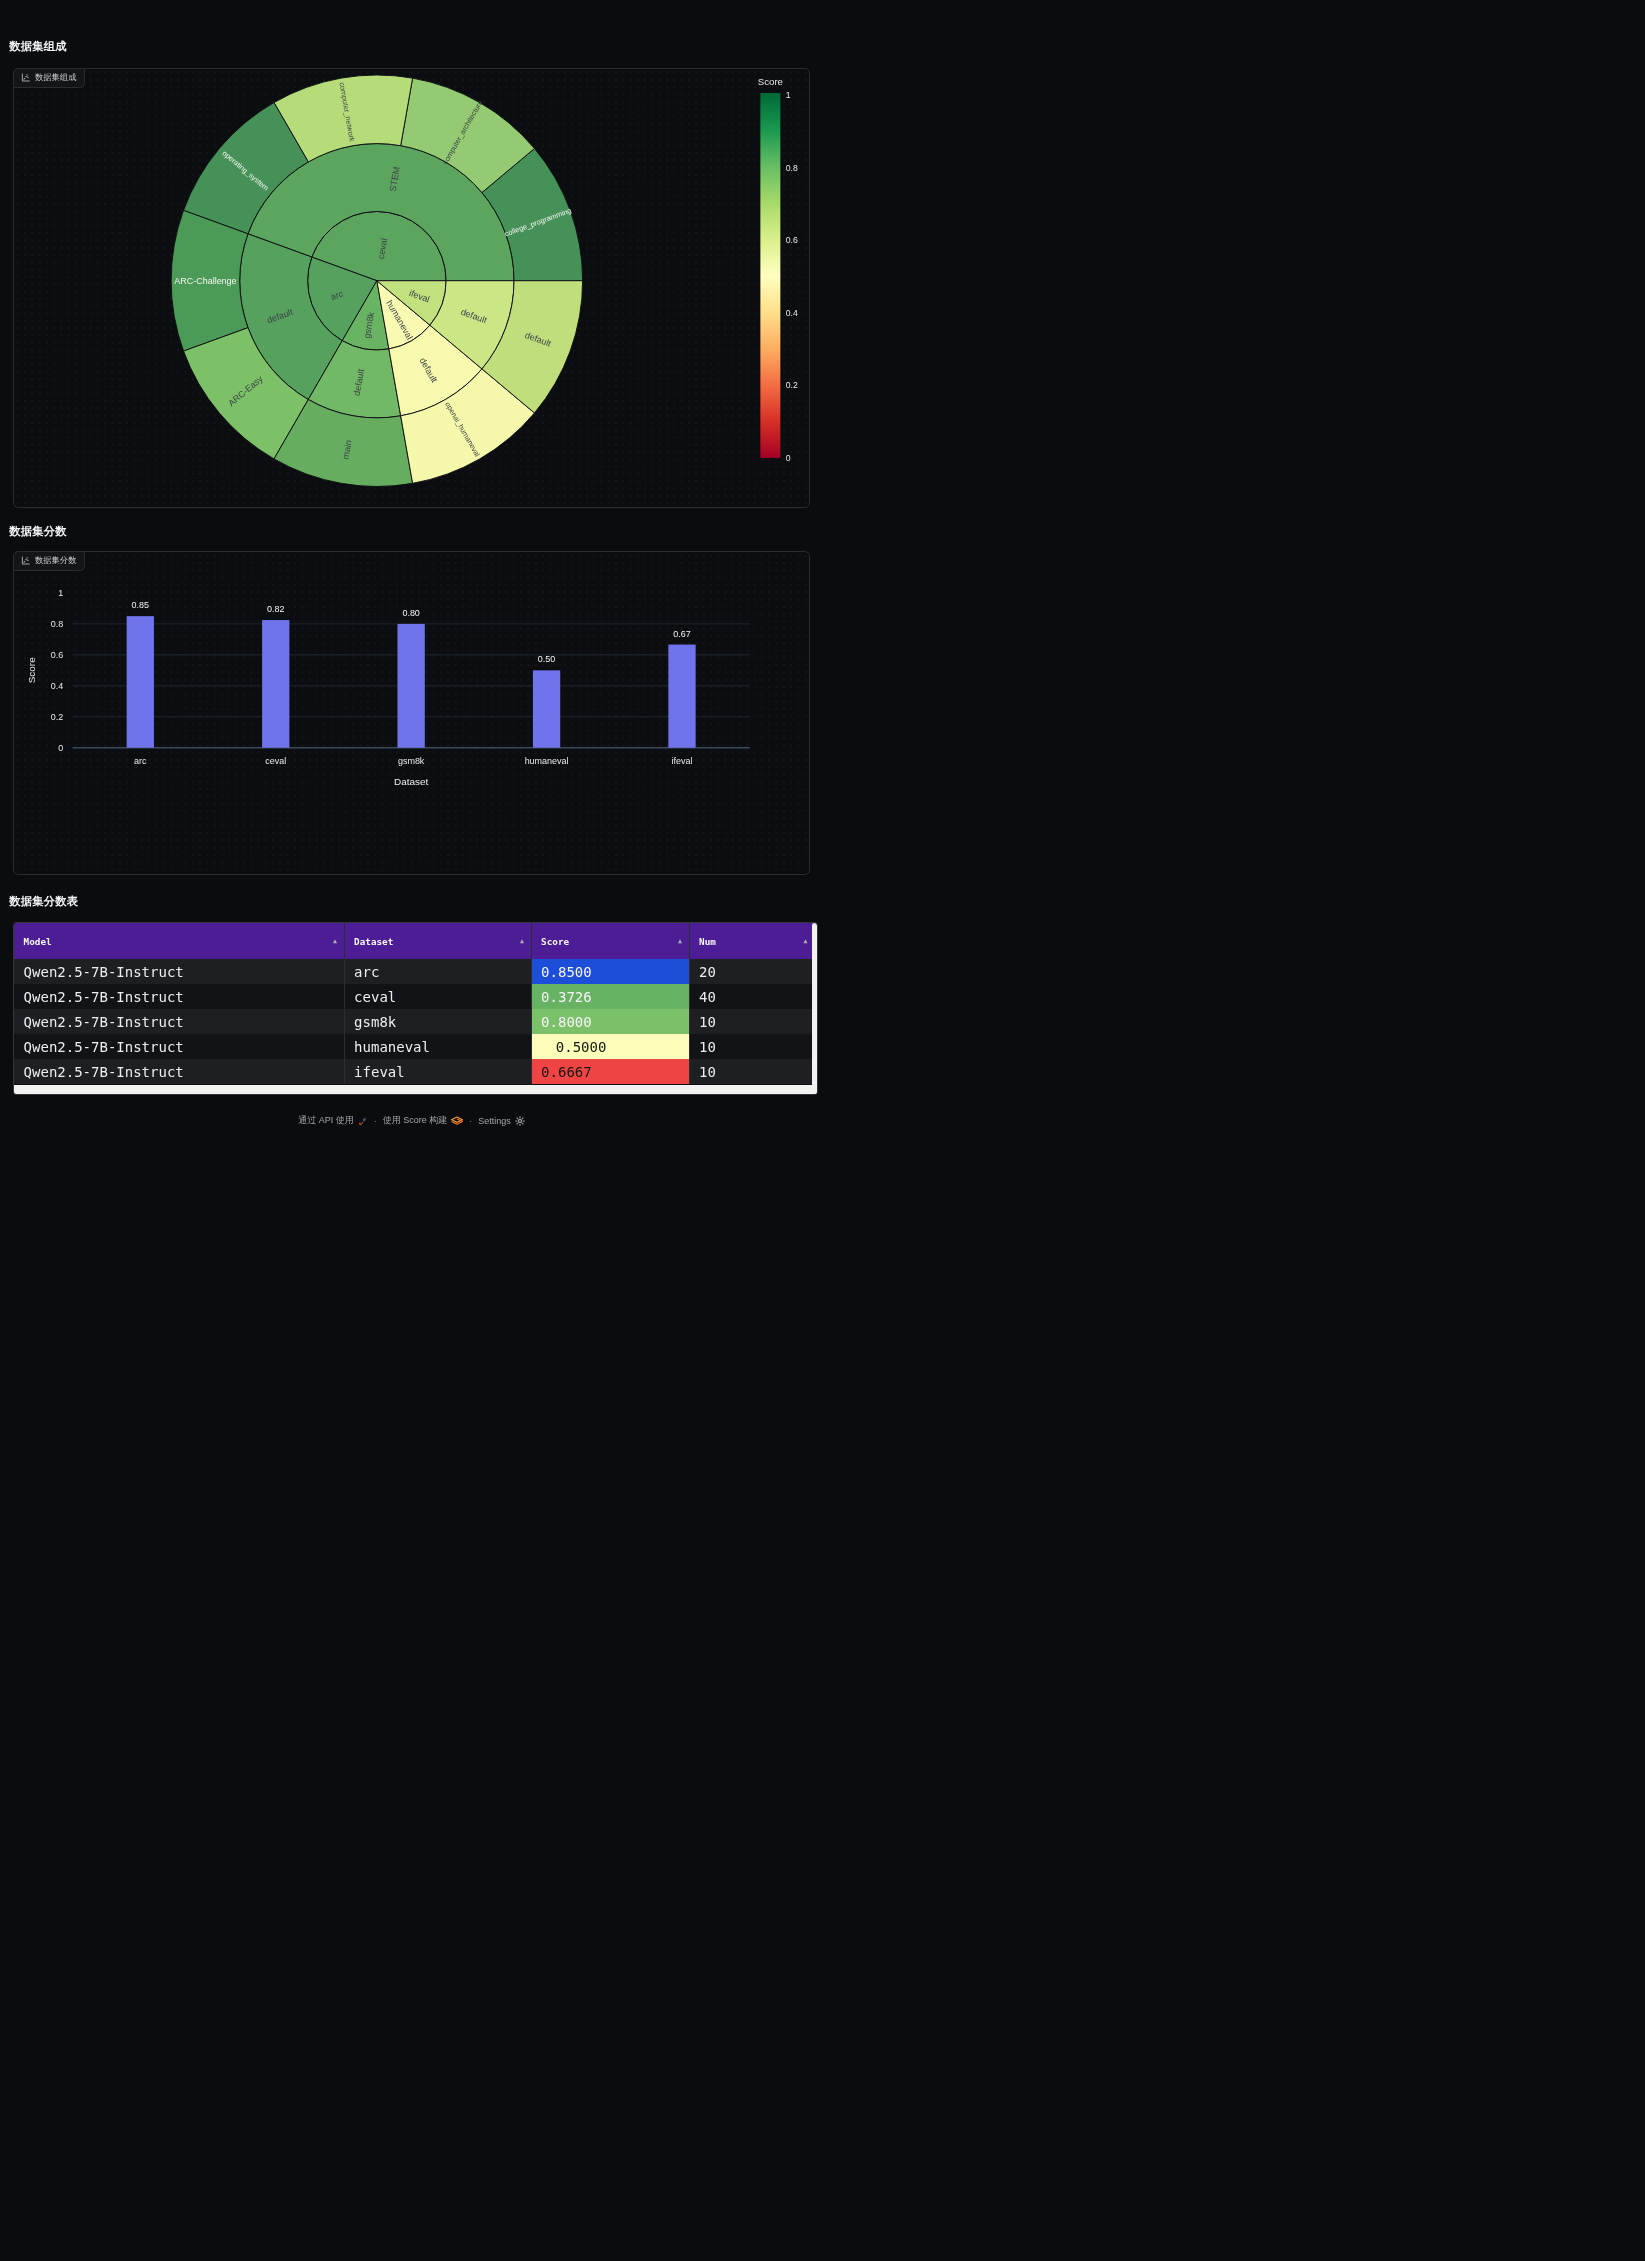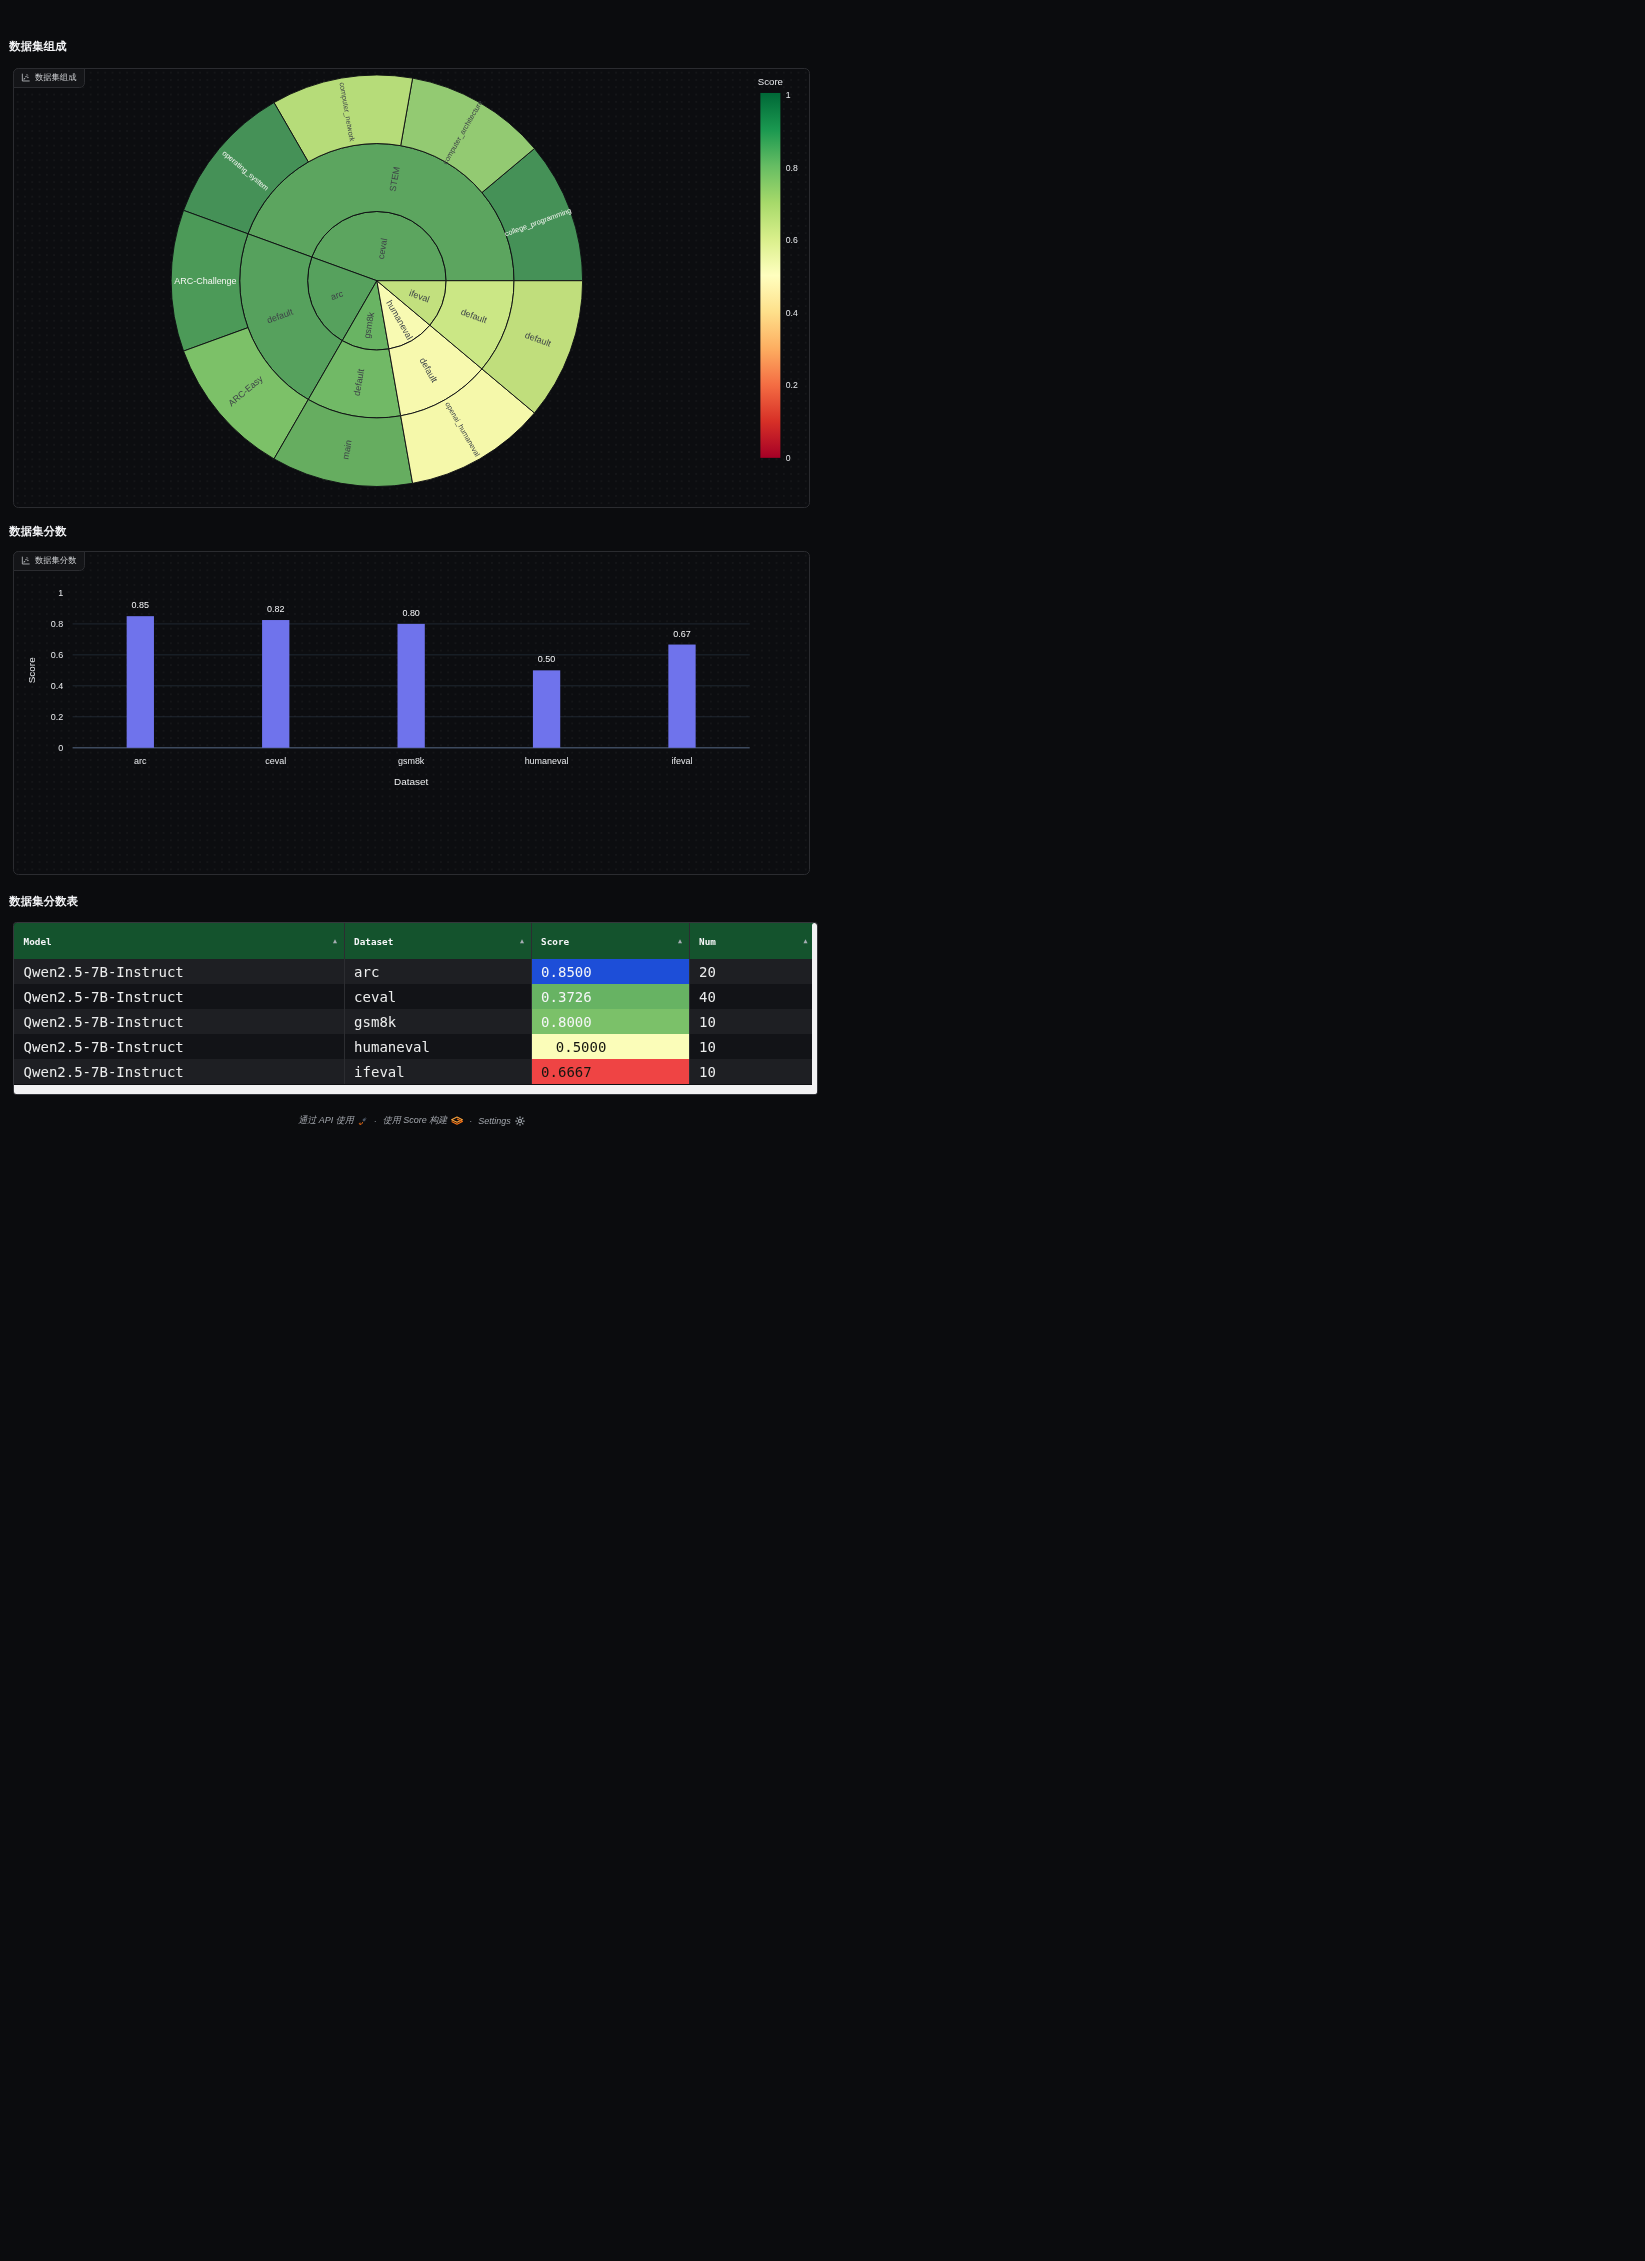--- a/index.html
+++ b/index.html
@@ -23,35 +23,35 @@
   .badge{position:absolute;display:flex;align-items:center;gap:4.7px;padding:3.3px 8px 3.3px 6.7px;
          background:#141518;border:0.7px solid #2b2c30;border-top-left-radius:5.3px;border-bottom-right-radius:5.3px;
          font-size:8.3px;color:#cfd1d4;z-index:3;}
   .badge svg{display:block;}
   .panel svg.plot{position:absolute;inset:0;}
   
   .tablewrap{position:absolute;left:13.3px;top:922px;width:805px;height:173px;
              border:0.7px solid #35363b;border-radius:3.3px;box-sizing:border-box;overflow:hidden;
              font-family:"DejaVu Sans Mono", monospace;background:#0e0f12;}
   table.df{border-collapse:collapse;table-layout:fixed;width:799px;}
-  table.df th{height:36px;background:#14532d;font-size:9.3px;font-weight:700;color:#f5f6f8;text-align:left;
+  table.df th{height:36px;background:#4c1d95;font-size:9.3px;font-weight:700;color:#f5f6f8;text-align:left;
               padding:0 6.7px 0 9.3px;border-right:0.7px solid #2c2d31;}
   table.df th .hwrap{display:flex;align-items:center;justify-content:space-between;}
   table.df th .sort{color:#a6adb4;font-size:6.7px;margin-left:4px;}
   table.df td{height:25px;font-size:14px;color:#eceded;padding:0 6.7px 0 9.3px;border-right:0.7px solid #2c2d31;
               white-space:nowrap;overflow:hidden;}
   table.df th:last-child, table.df td:last-child{border-right:none;}
   tr.r-odd td{background:#1e1f23;}
   tr.r-even td{background:#121317;}
   .vscroll{position:absolute;top:0;right:0;width:5.3px;height:100%;background:#f2f2f3;border-radius:2.7px;}
   .hscroll{position:absolute;left:0;bottom:0;width:100%;height:8.7px;background:#f2f2f3;}
   
   .footer{position:absolute;left:0;top:1114px;width:823px;display:flex;justify-content:center;align-items:center;
           gap:6px;font-size:9px;color:#a2a6ac;}
-  .footer .flink{display:flex;align-items:center;gap:4px;cursor:pointer;font-style:italic;}
+  .footer .flink{display:flex;align-items:center;gap:4px;cursor:pointer;}
   .footer svg{display:block;}
   .dotsep{color:#8b8f95;}
 </style>
 </head>
 <body>
 
 <div class="page">
 
 
   <h2 class="sec" style="top:39px">数据集组成</h2>

